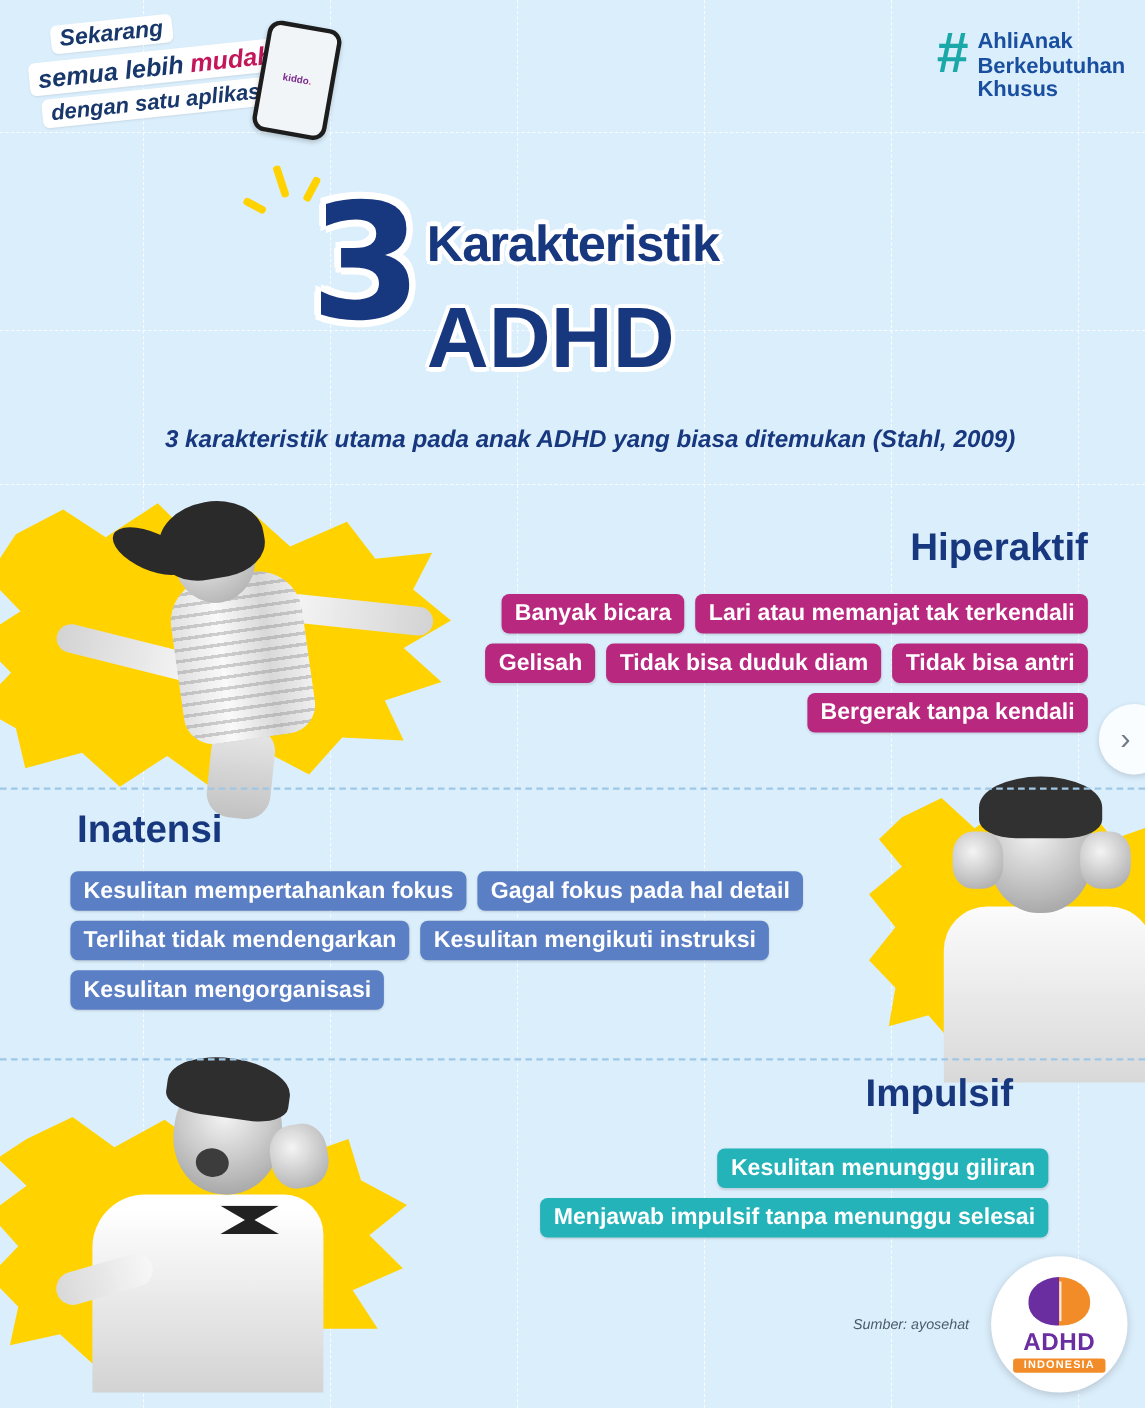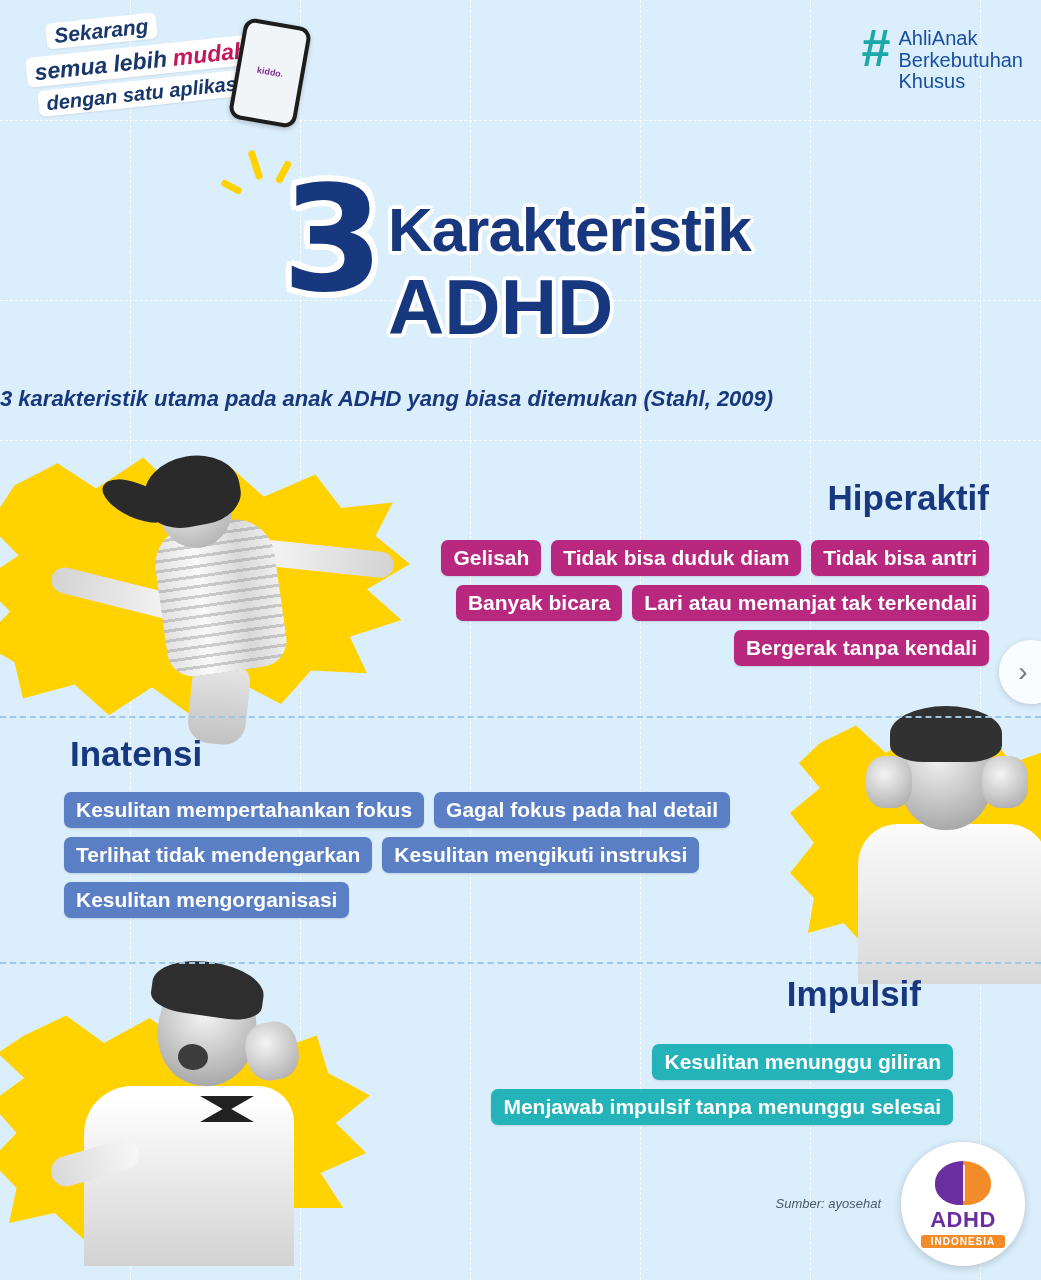--- a/index.html
+++ b/index.html
@@ -48,54 +48,54 @@
     box-shadow:0 2px 5px rgba(0,0,0,.2);
   }
   .phone-logo{font-size:9px;font-weight:bold;color:#7b2d8e;text-align:center;line-height:1.05;}
   .phone-logo .dot{color:#e8336e;}
 
   
   .hashtag{
     position:absolute;right:18px;top:28px;display:flex;align-items:flex-start;gap:8px;
   }
   .hash-sym{font-size:52px;line-height:.8;color:#1aa8a8;font-weight:bold;}
-  .hash-txt{font-size:20px;font-weight:normal;line-height:1.08;color:#1a4fa0;}
+  .hash-txt{font-size:20px;font-weight:bold;line-height:1.08;color:#1a4fa0;}
   .hash-txt .l2,.hash-txt .l3{color:#1a4fa0;}
 
   
   .title-wrap{position:absolute;left:0;right:0;top:148px;height:200px;}
   .spark{position:absolute;left:228px;top:2px;width:70px;height:60px;}
   .spark i{position:absolute;background:#ffd200;border-radius:3px;display:block;}
   .s1{width:7px;height:30px;left:24px;top:0;transform:rotate(-18deg);}
   .s2{width:7px;height:24px;left:52px;top:10px;transform:rotate(28deg);}
   .s3{width:7px;height:22px;left:0px;top:26px;transform:rotate(-62deg);}
 
   .big3{
     position:absolute;left:282px;top:26px;
     font-size:146px;line-height:.9;font-weight:bold;color:#17377e;
     font-family:"DejaVu Sans", sans-serif;
     text-shadow:
       -6px 0 0 #fff, 6px 0 0 #fff, 0 -6px 0 #fff, 0 6px 0 #fff,
       -5px -5px 0 #fff, 5px -5px 0 #fff, -5px 5px 0 #fff, 5px 5px 0 #fff;
   }
   .t1{
     position:absolute;left:388px;top:46px;
-    font-size:62px;font-weight:bold;color:#17377e;letter-spacing:-1px;
+    font-size:46px;font-weight:bold;color:#17377e;letter-spacing:-1px;
     text-shadow:-4px 0 0 #fff,4px 0 0 #fff,0 -4px 0 #fff,0 4px 0 #fff,
       -3px -3px 0 #fff,3px -3px 0 #fff,-3px 3px 0 #fff,3px 3px 0 #fff;
   }
   .t2{
     position:absolute;left:388px;top:114px;
     font-size:78px;font-weight:bold;color:#17377e;letter-spacing:0px;
     text-shadow:-4px 0 0 #fff,4px 0 0 #fff,0 -4px 0 #fff,0 4px 0 #fff,
       -3px -3px 0 #fff,3px -3px 0 #fff,-3px 3px 0 #fff,3px 3px 0 #fff;
   }
   .subtitle{
-    position:absolute;left:0;right:0;top:386px;
-    font-size:22px;font-weight:bold;font-style:italic;color:#17377e;
+    position:absolute;left:0;right:0;top:386px;text-align:center;
+    font-size:22px;font-weight:bold;font-style:italic;color:#17377e;padding-left:32px;
   }
 
   
   .blob{
     position:absolute;background:#ffd200;
   }
   .blob-1{
     left:-20px;top:452px;width:430px;height:280px;
     clip-path:polygon(8% 12%,18% 4%,27% 13%,38% 2%,46% 14%,58% 5%,66% 16%,78% 8%,84% 20%,96% 18%,92% 30%,100% 40%,90% 49%,98% 60%,86% 66%,90% 79%,77% 78%,70% 90%,60% 82%,50% 95%,40% 84%,30% 94%,22% 83%,10% 88%,8% 75%,0% 68%,7% 57%,0% 46%,9% 37%,2% 26%);
   }
@@ -348,27 +348,27 @@
   <div class="mouth"></div>
   <div class="hand"></div>
 </div>
 
 <div class="sep sep1"></div>
 <div class="sep sep2"></div>
 
 <div class="sec-h h-hiper">Hiperaktif</div>
 <div class="rows rows-hiper pink">
   <div class="row">
+    <div class="tag">Banyak bicara</div>
+    <div class="tag">Lari atau memanjat tak terkendali</div>
+  </div>
+  <div class="row">
     <div class="tag">Gelisah</div>
     <div class="tag">Tidak bisa duduk diam</div>
     <div class="tag">Tidak bisa antri</div>
-  </div>
-  <div class="row">
-    <div class="tag">Banyak bicara</div>
-    <div class="tag">Lari atau memanjat tak terkendali</div>
   </div>
   <div class="row">
     <div class="tag">Bergerak tanpa kendali</div>
   </div>
 </div>
 
 <div class="sec-h h-inat">Inatensi</div>
 <div class="rows rows-inat blue">
   <div class="row">
     <div class="tag">Kesulitan mempertahankan fokus</div>

